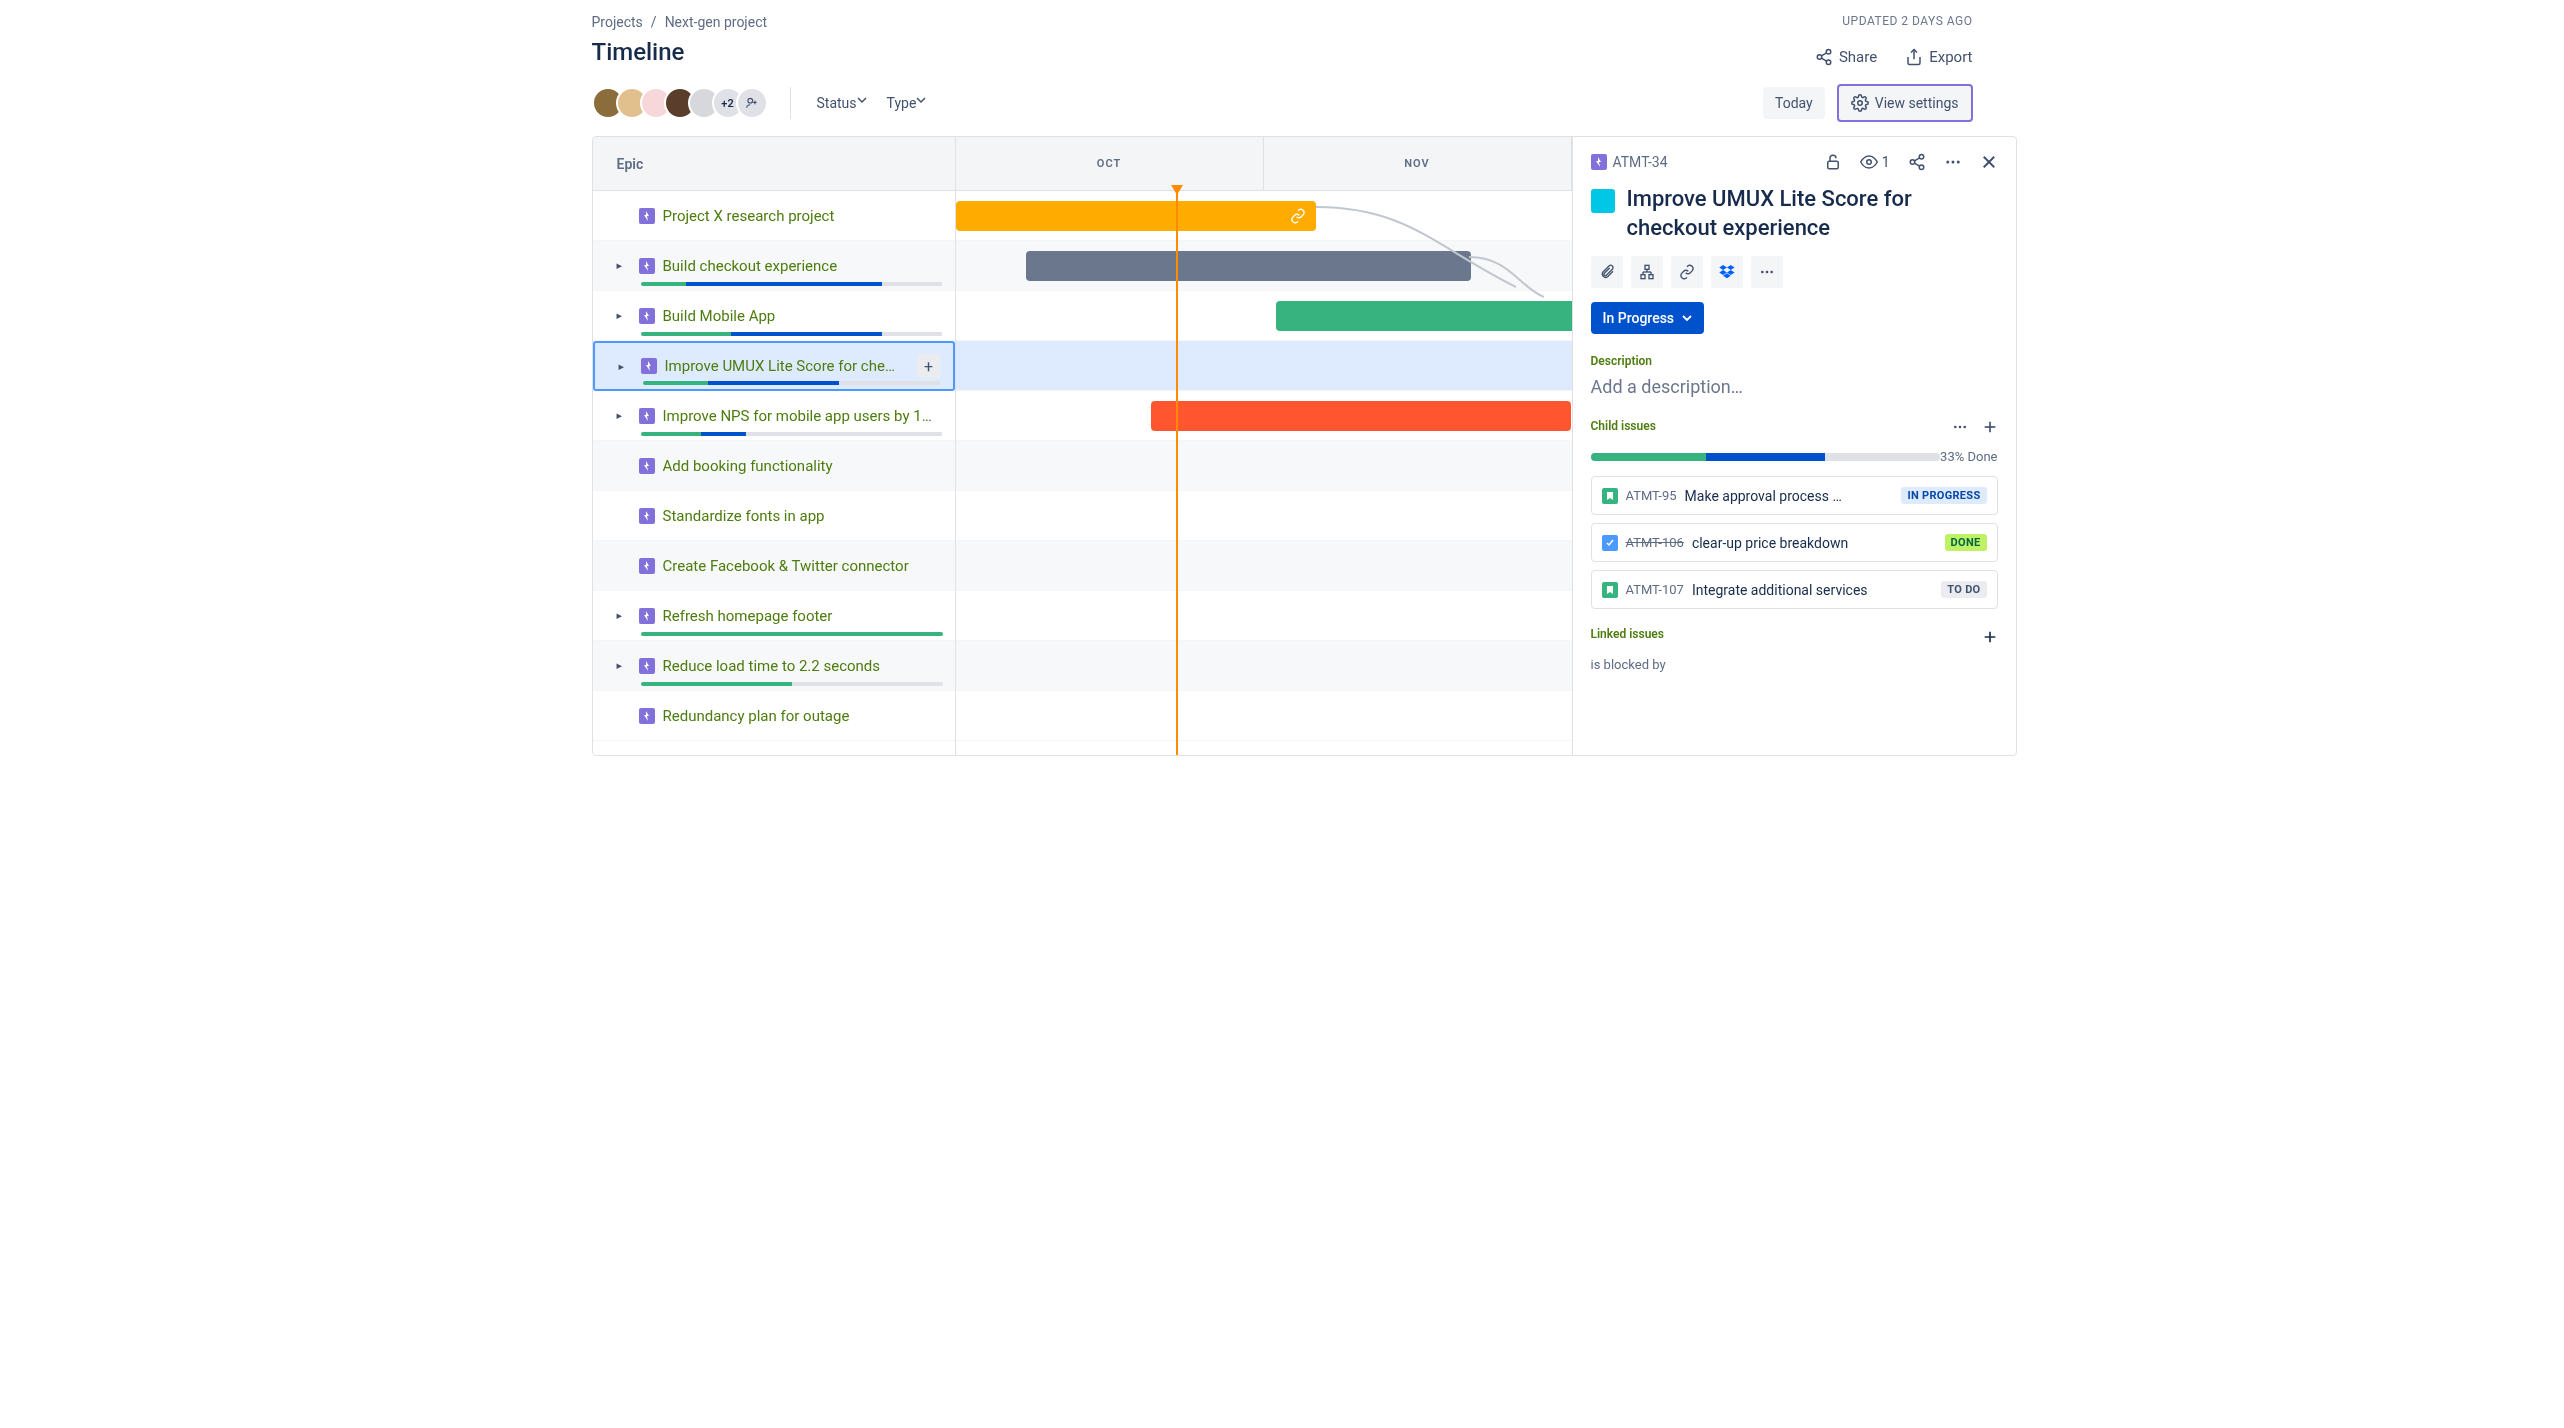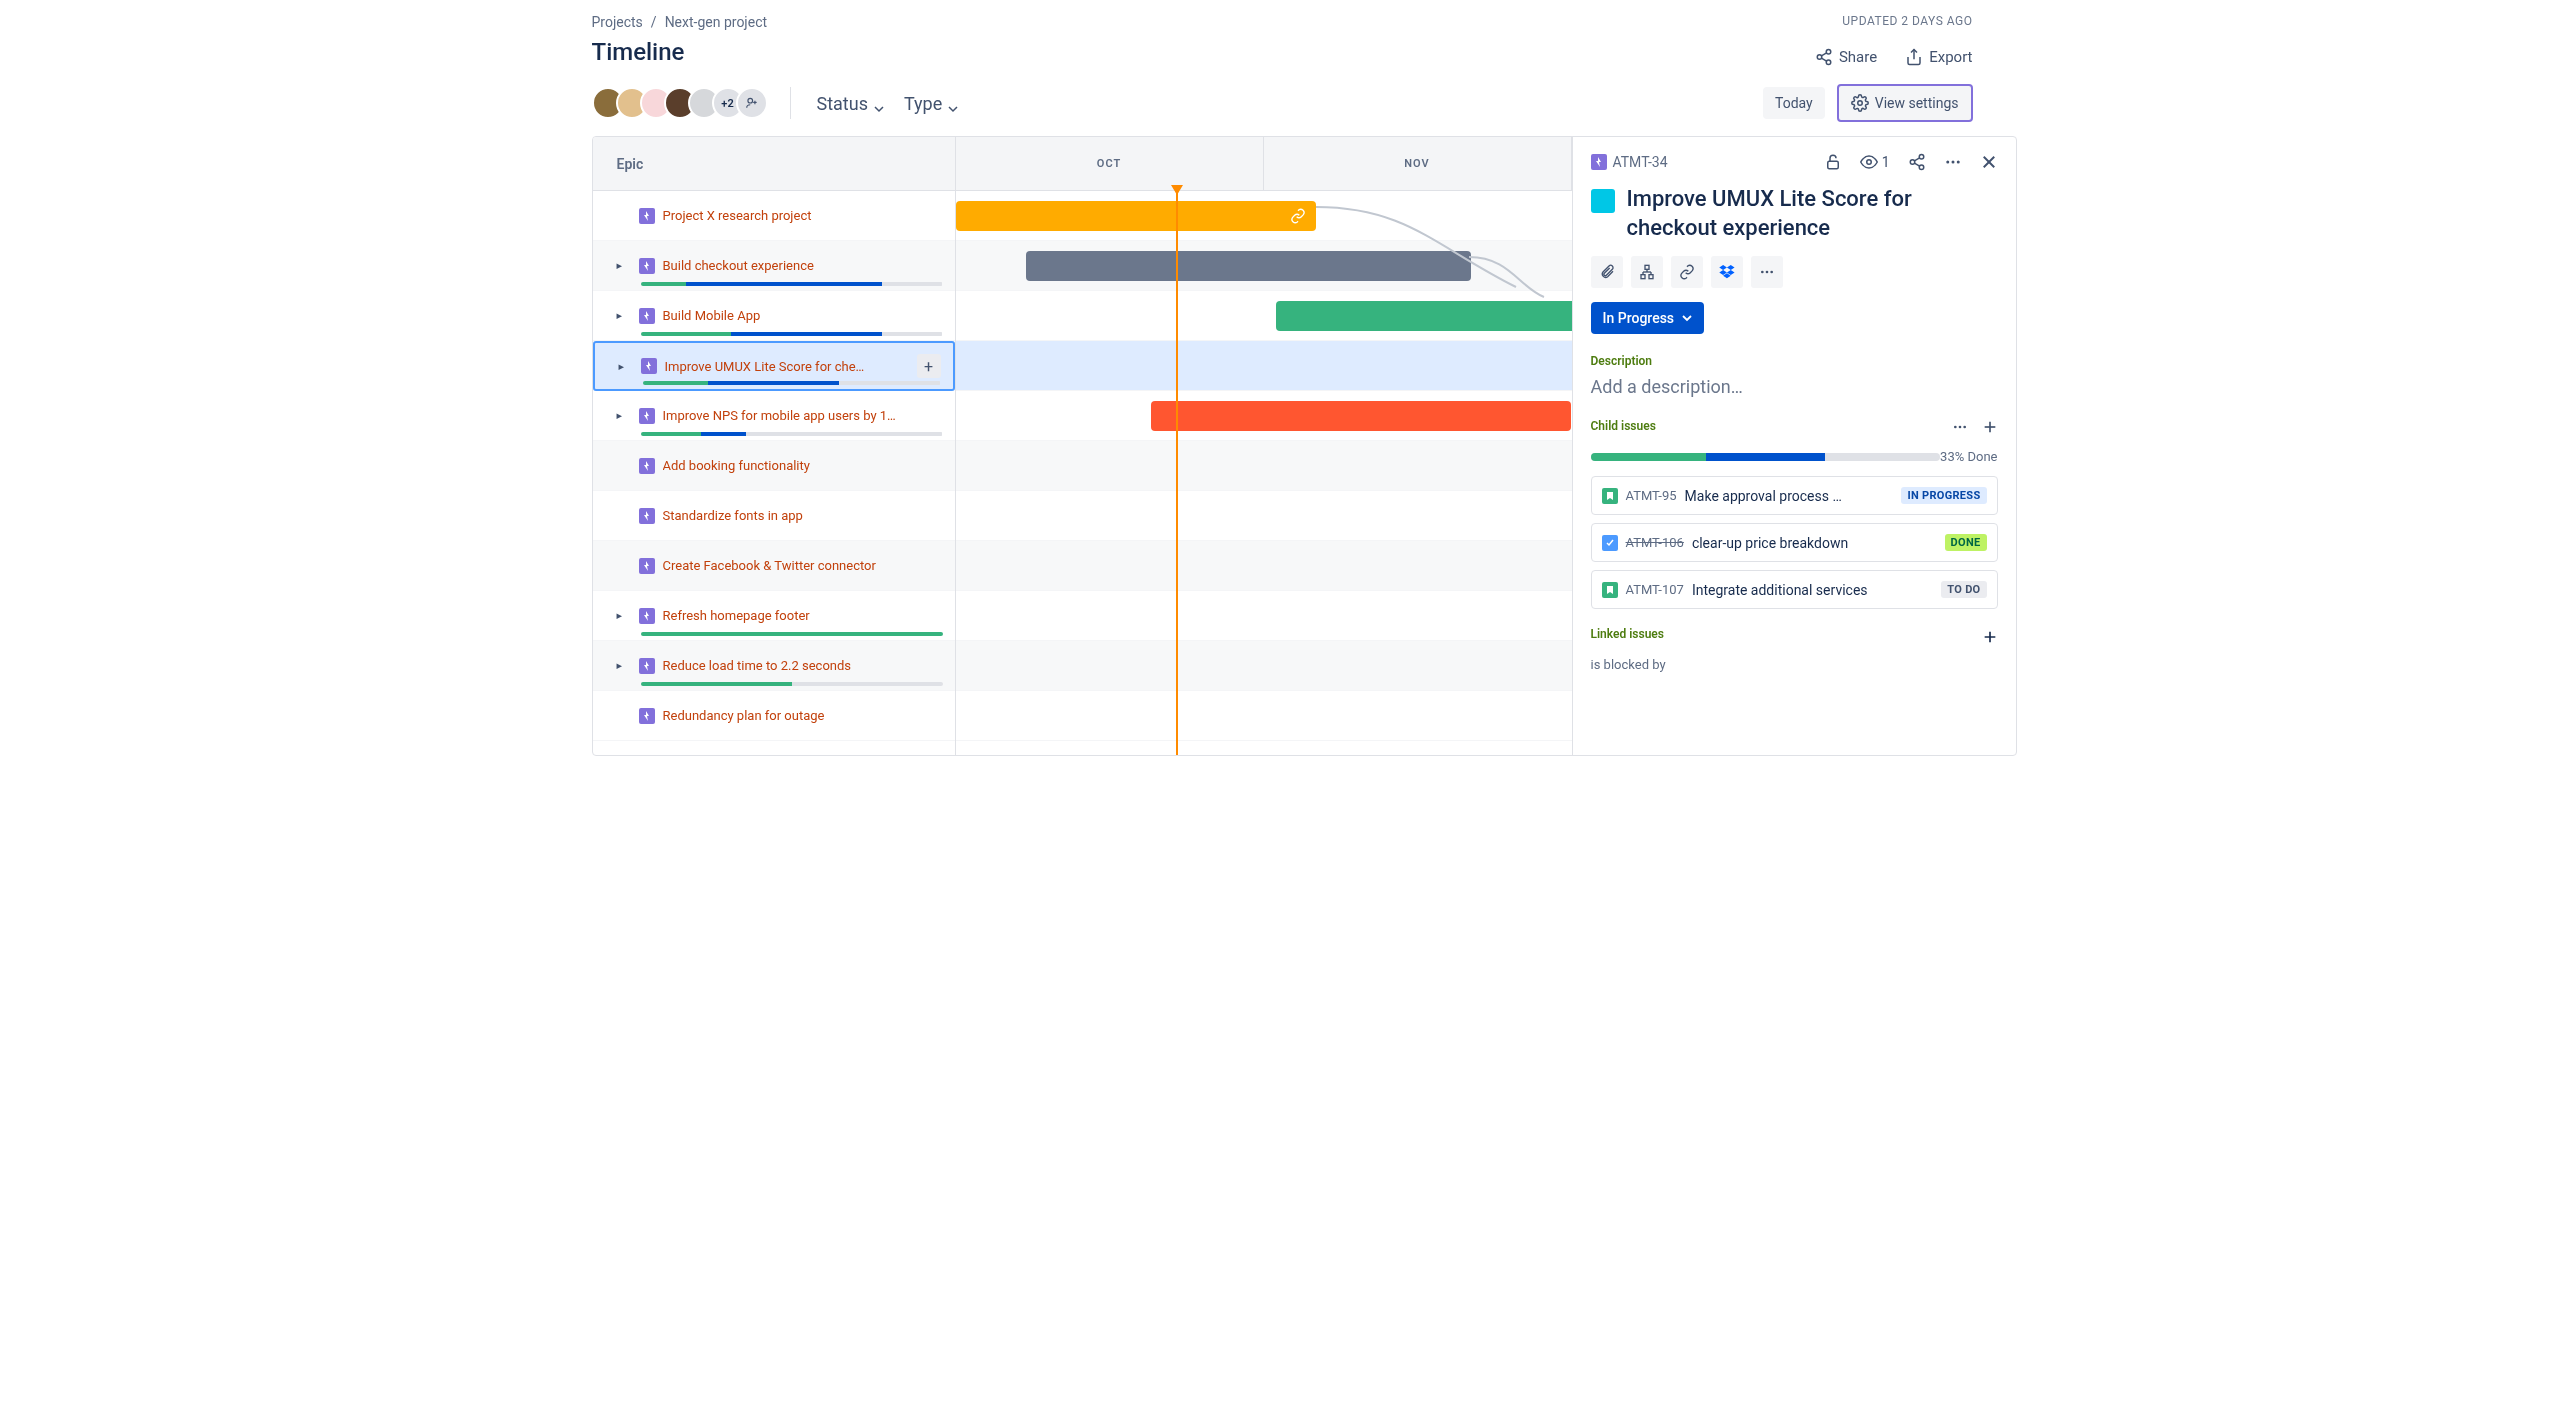--- a/index.html
+++ b/index.html
@@ -9,37 +9,37 @@
 .breadcrumb a{color:#5e6c84;text-decoration:none}
 .updated{position:absolute;right:44px;top:14px;font-size:12px;color:#6b778c;letter-spacing:.5px}
 .title{font-size:24px;font-weight:500;padding:8px 0 0 44px}
 .toolbar{display:flex;align-items:center;padding:18px 44px 14px 44px;gap:12px}
 .avatars{display:flex;align-items:center}
 .avatar{width:32px;height:32px;border-radius:50%;border:2px solid #fff;margin-left:-8px;display:flex;align-items:center;justify-content:center;font-size:11px;font-weight:600;color:#172b4d}
 .avatar:first-child{margin-left:0}
 .avatar.more{background:#dfe1e6}
 .avatar.add{background:#dfe1e6;color:#42526e}
 .divider{width:1px;height:32px;background:#dfe1e6;margin:0 10px}
-.filter{display:flex;align-items:flex-end;gap:6px;padding:6px 4px;font-size:18px;color:#42526e;cursor:pointer}
+.filter{display:flex;align-items:flex-start;padding:6px 4px;font-size:14px;color:#42526e;cursor:pointer}
 .spacer{flex:1}
 .btn{display:flex;align-items:center;gap:6px;padding:8px 12px;border-radius:4px;font-size:14px;color:#42526e;cursor:pointer;background:none;border:none}
 .btn.light{background:#f4f5f7}
 .btn.outline{background:#f4f5f7;border:2px solid #8270db}
 .topactions{position:absolute;right:44px;top:48px;display:flex;gap:28px}
 .topact{display:flex;align-items:center;gap:6px;font-size:15px;color:#42526e;cursor:pointer}
 .timeline-wrap{display:flex;border:1px solid #dfe1e6;border-radius:4px;margin:0 0 0 44px;overflow:hidden;height:620px}
 .left-col{width:363px;border-right:1px solid #dfe1e6;flex-shrink:0}
 .epic-header{height:54px;display:flex;align-items:center;padding:0 24px;font-size:14px;font-weight:600;color:#5e6c84;background:#f4f5f7;border-bottom:1px solid #dfe1e6}
 .epic-row{height:50px;display:flex;align-items:center;padding:0 12px 0 24px;gap:8px;border-bottom:1px solid #f4f5f7;position:relative}
 .epic-row.alt{background:#f7f8f9}
 .epic-row.selected{background:#deebff;border:2px solid #4c9aff;border-radius:3px}
 .chev{width:14px;font-size:11px;color:#42526e;flex-shrink:0}
 .epic-icon{width:16px;height:16px;background:#8270db;border-radius:2px;display:flex;align-items:center;justify-content:center;flex-shrink:0}
 .epic-icon svg{width:10px;height:10px;fill:#fff}
-.epic-title{flex:1;font-size:13px;color:#c2410c;white-space:nowrap;overflow:hidden;text-overflow:ellipsis}
+.epic-title{flex:1;font-size:15px;color:#4d7c0f;white-space:nowrap;overflow:hidden;text-overflow:ellipsis}
 .add-btn{width:24px;height:24px;background:#ebecf0;border-radius:3px;display:flex;align-items:center;justify-content:center;font-size:16px;color:#42526e;flex-shrink:0}
 .progress{position:absolute;bottom:4px;left:48px;right:12px;height:4px;display:flex;gap:0;border-radius:2px;overflow:hidden}
 .prog-seg{height:100%}
 .prog-seg.g{background:#36b37e}
 .prog-seg.b{background:#0052cc}
 .prog-seg.gr{background:#dfe1e6}
 .mid-col{flex:1;position:relative;background:#fff;overflow:hidden}
 .months{height:54px;display:flex;background:#f4f5f7;border-bottom:1px solid #dfe1e6}
 .month{flex:1;display:flex;align-items:center;justify-content:center;font-size:11px;font-weight:600;color:#5e6c84;letter-spacing:1px;border-right:1px solid #dfe1e6}
 .lane{height:50px;border-bottom:1px solid #f4f5f7;position:relative}

